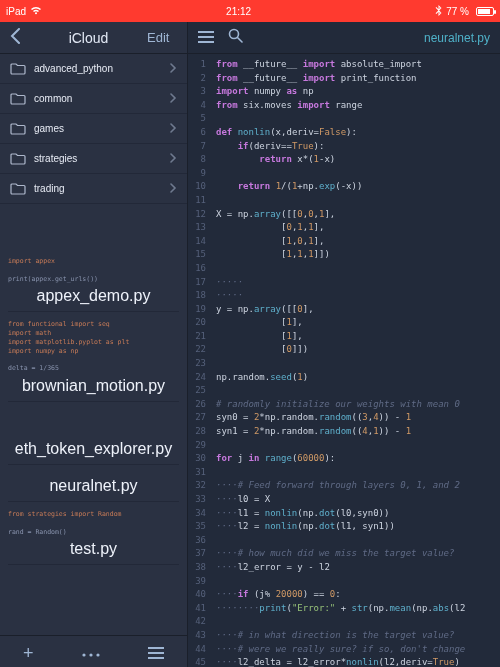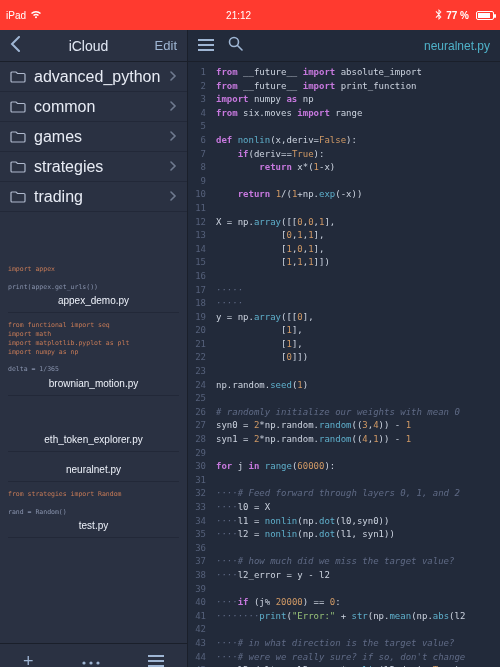--- a/index.html
+++ b/index.html
@@ -1,50 +1,50 @@
 <!DOCTYPE html>
 <html><head>
 <meta charset="utf-8">
 <style>
   * { margin: 0; padding: 0; box-sizing: border-box; }
   html, body { width: 500px; height: 667px; overflow: hidden; font-family: -apple-system, "Helvetica Neue", Arial, sans-serif; background: #1e2430; }
-  .status-bar { height: 30px; background: #ff3a2f; color: #fff; display: flex; align-items: center; font-size: 10px; padding: 0 6px; gap: 39px; }
+  .status-bar { height: 22px; background: #ff3a2f; color: #fff; display: flex; align-items: center; font-size: 10px; padding: 0 6px; gap: 39px; }
   .status-left { flex: 0 0 auto; display: flex; align-items: center; gap: 4px; }
   .status-center { flex: 1; text-align: center; }
-  .status-right { flex: 0 0 auto; display: flex; align-items: center; gap: 4px; font-weight: bold; }
+  .status-right { flex: 0 0 auto; display: flex; align-items: center; gap: 4px; }
   .wifi { display:inline-block; }
   .bt { display:inline-block; }
   .battery { display:inline-flex; align-items:center; }
   .battery-body { width: 18px; height: 9px; border:1px solid #fff; border-radius:2px; position:relative; margin-left:3px; }
   .battery-body::after { content:""; position:absolute; right:-3px; top:2px; width:2px; height:4px; background:#fff; border-radius:1px; }
   .battery-fill { position:absolute; left:1px; top:1px; bottom:1px; width:75%; background:#fff; }
 
   .app { display:flex; height: calc(667px - 18px); }
   .left-pane { width: 188px; background:#2a3142; border-right:1px solid #1a1f2a; display:flex; flex-direction:column; position:relative; }
   .right-pane { flex:1; background:#222a3a; display:flex; flex-direction:column; min-width:0; }
 
   .nav { height: 32px; display:flex; align-items:center; padding: 0 10px; color:#cfd6e4; border-bottom:1px solid #1a1f2a; }
   .nav .title { flex:1; text-align:center; font-size:14px; font-weight:500; color:#e2e8f4; }
   .nav .back, .nav .edit { font-size:13px; color:#9fb6d4; }
   .nav .back { width:20px; }
-  .nav .edit { width:30px; text-align:right; }
+  .nav .edit { width:30px; text-align:left; }
 
   .folder-list { }
-  .folder { height: 30px; display:flex; align-items:center; padding: 0 10px; color:#e8ecf5; font-size:16px; border-bottom:1px solid #222838; }
+  .folder { height: 30px; display:flex; align-items:center; padding: 0 10px; color:#e8ecf5; font-size:10px; border-bottom:1px solid #222838; }
   .folder .chev { color:#6f7a8f; font-size:12px; }
   .folder .fname { flex:1; padding-left:8px; }
   .folder-icon svg { display:block; }
 
   .file-previews { flex:1; overflow:hidden;margin-top:47px; }
   .preview { padding: 6px 8px 2px; }
   .preview-code { font-family: Menlo, Consolas, monospace; font-size: 6.5px; line-height: 1.35; color:#8d6a53; white-space: pre; }
   .preview-code .kw { color:#c77b57; }
   .preview-code .id { color:#8893ad; }
   .preview-code .func { color:#7fa2c9; }
-  .preview-title { text-align:center; color:#eef2fa; font-size:10px; padding:4px 0 6px; border-bottom:1px solid #222838; }
+  .preview-title { text-align:center; color:#eef2fa; font-size:16px; padding:4px 0 6px; border-bottom:1px solid #222838; }
 
   .bottom-toolbar { height: 36px; border-top:1px solid #1a1f2a; display:flex; align-items:center; justify-content:space-around; color:#9fb6d4; }
   .bottom-toolbar .tb-btn { font-size:18px; }
 
   .right-nav { height: 32px; display:flex; align-items:center; padding: 0 10px; border-bottom:1px solid #1a1f2a; color:#9fb6d4; }
   .right-nav .ham { width:20px; }
   .right-nav .search { width:20px; margin-left:10px; }
   .right-nav .spacer { flex:1; }
   .right-nav .fname { font-size:12px; color:#4fb1c8; }
 

